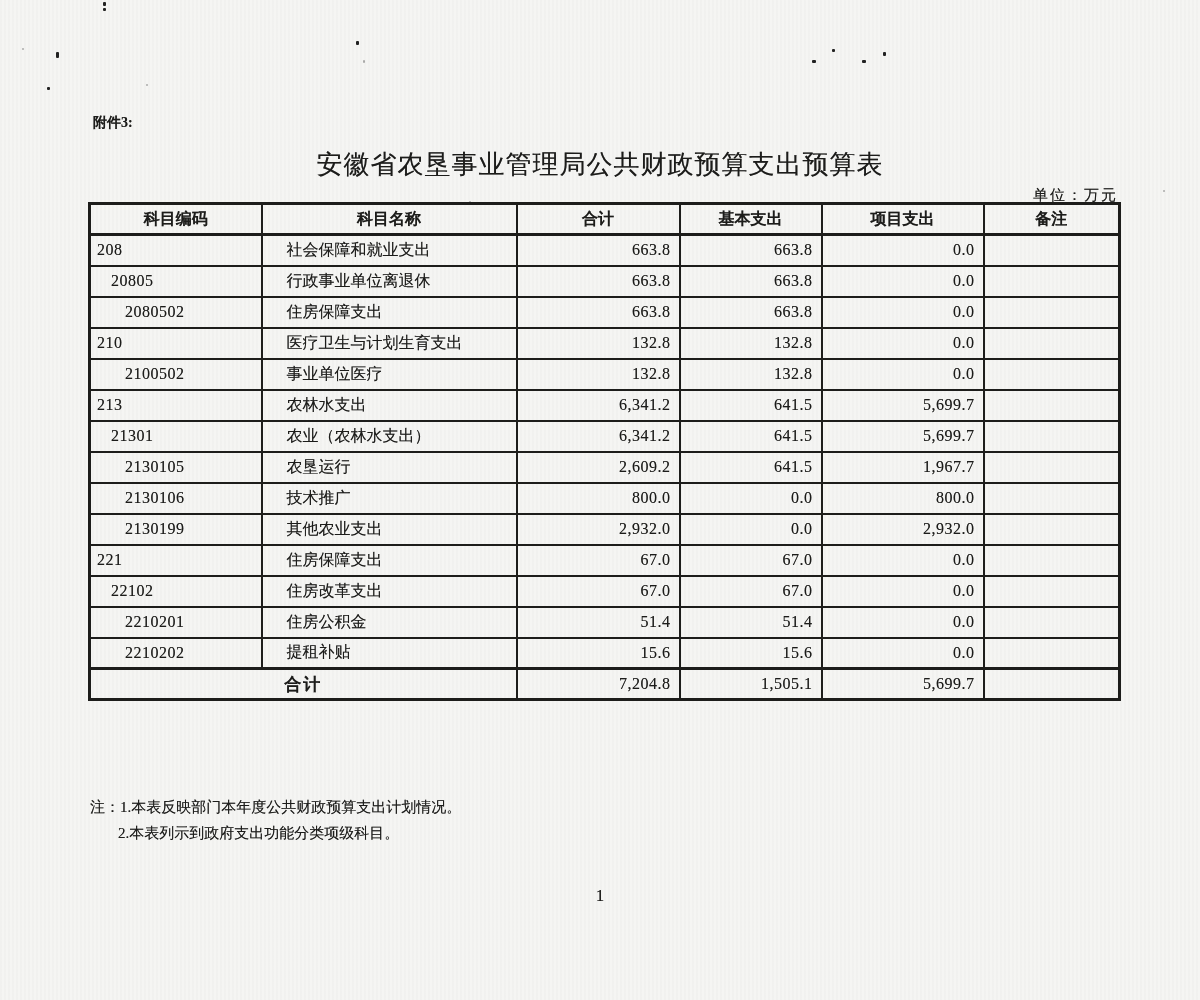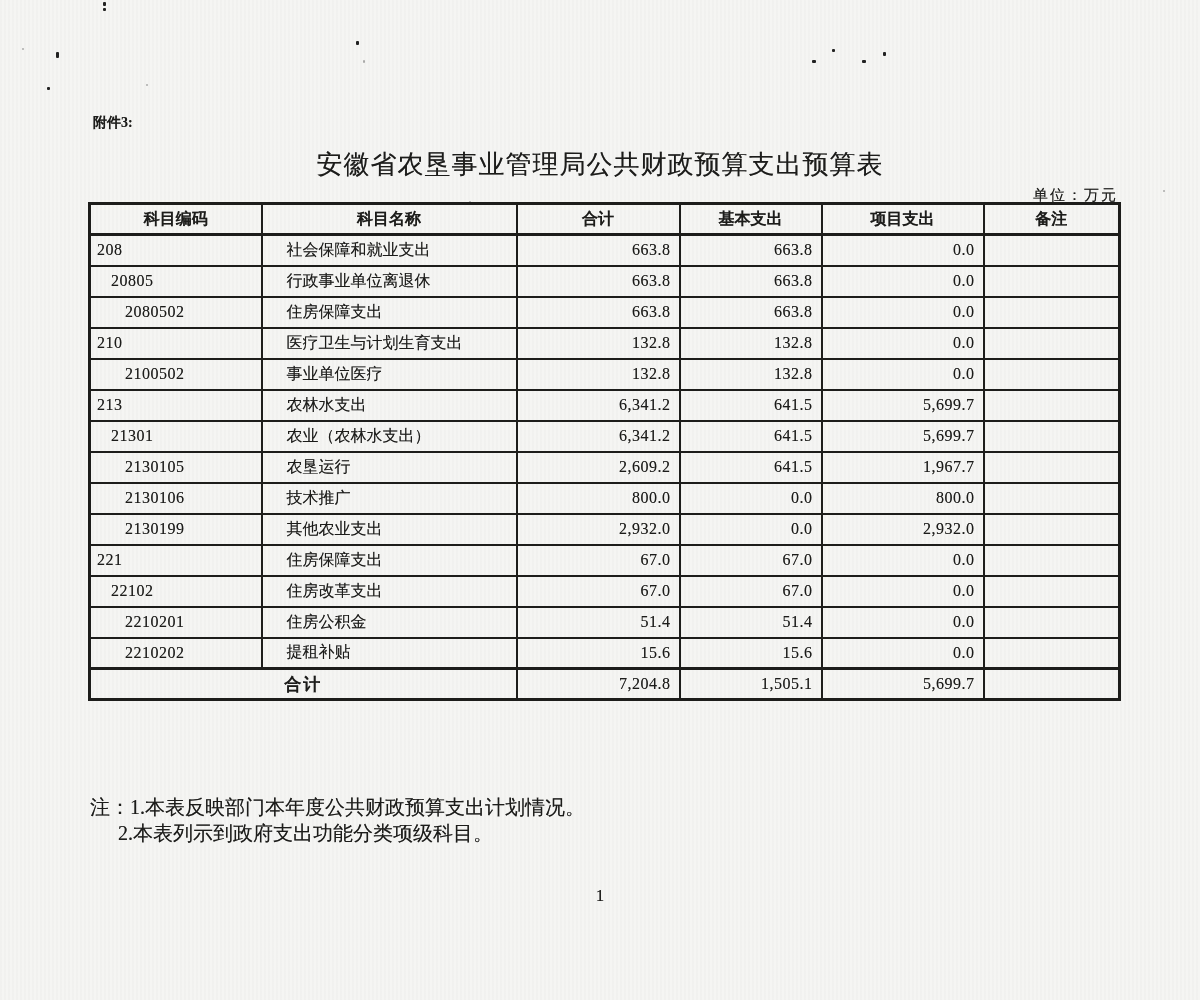--- a/index.html
+++ b/index.html
@@ -65,21 +65,21 @@
   td.code.indent-0{ padding-left:6px; }
   td.code.indent-1{ padding-left:20px; }
   td.code.indent-2{ padding-left:34px;margin-top:24px; }
   td.name{ text-align:left; padding-left:24px; }
   td.num{ text-align:right; padding-right:8px; letter-spacing:0.5px; }
   tr.total-row td{ border-top-width:3px; }
   td.total-label{ text-align:center; font-weight:bold; font-size:17px; letter-spacing:2px; }
 
   .notes{
     position:absolute; left:90px; top:794px;
-    font-size:20px; line-height:26px;
+    font-size:15px; line-height:26px;
   }
   .note-line2{ margin-left:28px; }
 
   .page-number{
     position:absolute; left:0; right:0; top:886px;
     text-align:center; font-size:17px;
   }
 
   .speck{
     position:absolute; background:#222; border-radius:1px;

